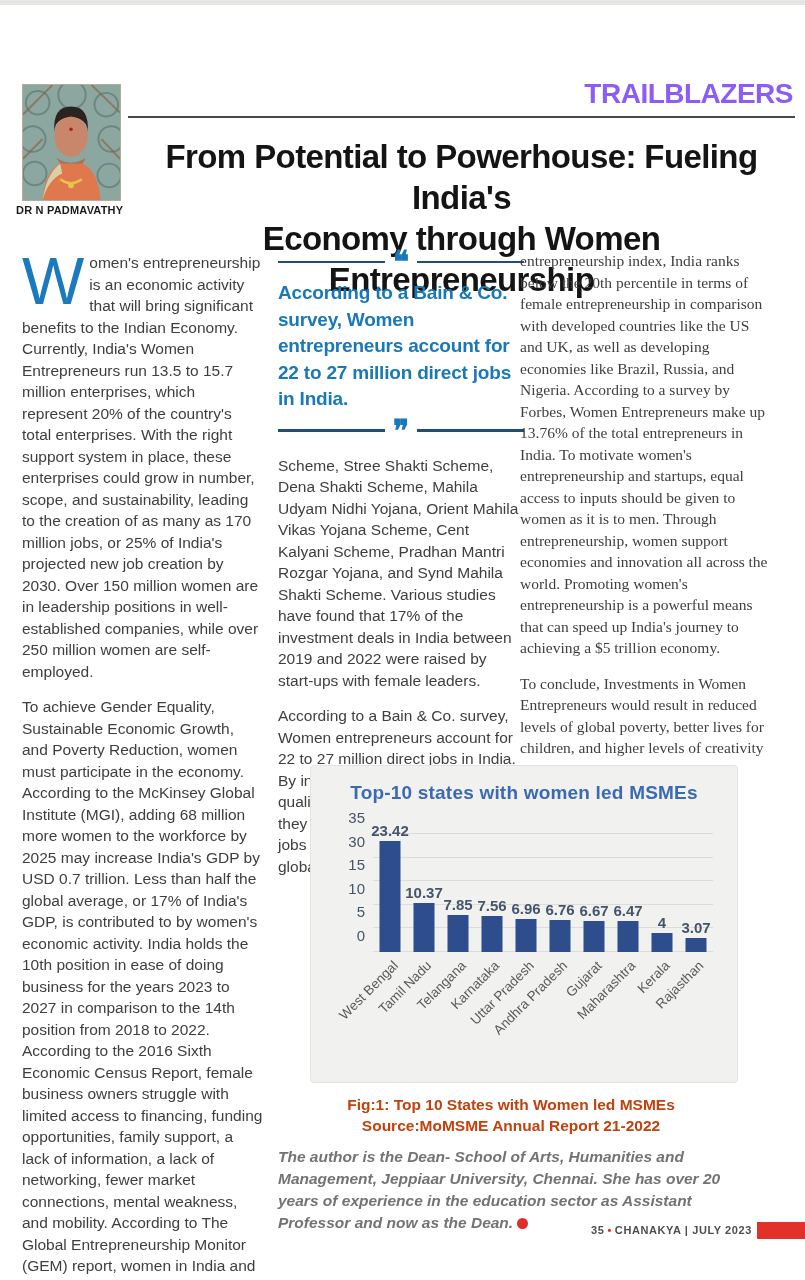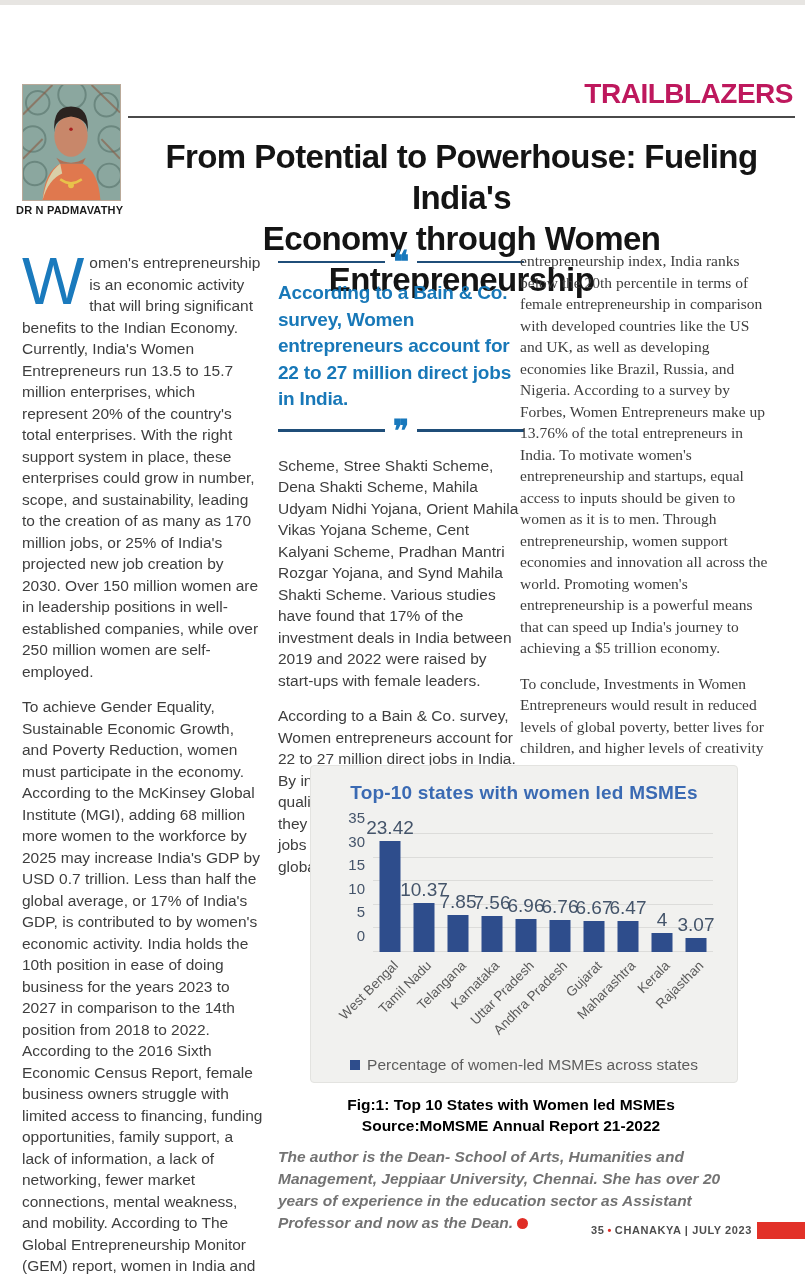--- a/index.html
+++ b/index.html
@@ -6,21 +6,21 @@
   html,body { background:#ffffff; }
   body { font-family:"Liberation Sans", sans-serif; width:805px; height:1280px; position:relative; overflow:hidden; }
 
   .page { position:absolute; inset:0; background:#ffffff; }
   .top-strip { position:absolute; left:0; top:0; width:805px; height:5px; background:#e7e5e2; }
 
   
   .photo { position:absolute; left:22px; top:84px; width:99px; height:117px; border:1px solid #b9a999; }
   .photo svg { display:block; width:100%; height:100%; }
   .photo-caption { position:absolute; left:16px; top:204px; width:112px; text-align:left; font-size:11px; font-weight:bold; color:#1b1b1b; letter-spacing:0.2px; }
-  .tag { position:absolute; right:12px; top:78px; font-size:28px; font-weight:bold; color:#be185d; letter-spacing:-0.5px; }
+  .tag { position:absolute; right:12px; top:78px; font-size:28px; font-weight:bold; color:#8b5cf6; letter-spacing:-0.5px; }
   .header-rule { position:absolute; left:128px; top:116px; width:667px; height:2px; background:#4a4a4a; }
   .title { position:absolute; left:128px; top:136px; width:667px; text-align:center; font-size:33px; font-weight:bold; color:#141414; line-height:41px; letter-spacing:-0.6px; }
 
   
   .col { position:absolute; font-size:15.5px; line-height:21.5px; color:#3e3e3e; text-align:left; }
   .col p { margin-bottom:14px; }
   .col1 { left:22px; top:252px; width:241px; }
   .col2 { left:278px; top:252px; width:246px; }
   .col3 { left:520px; top:250px; width:253px;font-family:Liberation Serif, serif; }
   .dropcap { float:left; font-size:66px; line-height:54px; font-weight:normal; color:#1a7abd; margin:2px 5px 0 0; }
@@ -34,30 +34,30 @@
 
   
   .chart-card { position:absolute; left:310px; top:765px; width:428px; height:318px; background:#f1f1ef; border:1px solid #e3e3e0; border-radius:4px; padding:14px 16px 10px 16px; }
   .chart-title { text-align:center; font-size:19px; font-weight:bold; color:#3a6ab3; letter-spacing:0.2px; margin-top:2px; }
   .plot-wrap { position:relative; margin:30px 8px 0 46px; height:118px; }
   .gridline { position:absolute; left:0; right:0; height:1px; background:#dcdcda; }
   .ytick { position:absolute; left:-40px; width:32px; text-align:right; font-size:15px; color:#44546a; transform:translateY(-50%); }
   .slots { position:absolute; inset:0; display:flex; }
   .slot { flex:1; position:relative; }
   .bar { position:absolute; bottom:0; left:50%; transform:translateX(-50%); width:21px; background:#2e4d8c; }
-  .val { position:absolute; left:50%; transform:translateX(-50%); white-space:nowrap; font-size:19px; font-weight:normal; color:#44546a; }
+  .val { position:absolute; left:50%; transform:translateX(-50%); white-space:nowrap; font-size:15px; font-weight:bold; color:#44546a; }
   .xslot { position:absolute; top:0; height:100%; }
   .xlabel-area { position:relative; margin:4px 8px 0 46px; height:100px; }
   .xlabel { position:absolute; top:2px; right:50%; transform:rotate(-45deg); transform-origin:top right; white-space:nowrap; font-size:13.5px; color:#595959; }
   .legend { display:flex; align-items:center; justify-content:center; gap:7px; margin-top:0px; }
   .legend-swatch { width:10px; height:10px; background:#2e4d8c; }
   .legend-label { font-size:15.5px; color:#5c5c5c; }
 
   
-  .fig-caption { position:absolute; left:280px; top:1094px; width:462px; text-align:center; font-size:15.5px; font-weight:bold; color:#000000; line-height:21px; }
+  .fig-caption { position:absolute; left:280px; top:1094px; width:462px; text-align:center; font-size:15.5px; font-weight:bold; color:#c2410c; line-height:21px; }
   .bio { position:absolute; left:278px; top:1146px; width:470px; font-size:15.5px; font-weight:bold; font-style:italic; color:#737373; line-height:22px; }
   .end-dot { display:inline-block; width:11px; height:11px; border-radius:50%; background:#e02d26; margin-left:4px; vertical-align:-1px; }
   .footer { position:absolute; right:53px; top:1224px; font-size:11px; font-weight:bold; color:#4d4d4d; letter-spacing:0.6px; }
   .footer .bullet { color:#e02d26; margin:0 3px; }
   .footer-block { position:absolute; right:0; top:1222px; width:48px; height:17px; background:#e23128; }
 </style>
 </head>
 <body>
 
 <div class="page">
@@ -208,24 +208,20 @@
         <div class="xslot" style="left: 70%; width: 10%;">
           <div class="xlabel">Maharashtra</div>
         </div>
         <div class="xslot" style="left: 80%; width: 10%;">
           <div class="xlabel">Kerala</div>
         </div>
         <div class="xslot" style="left: 90%; width: 10%;">
           <div class="xlabel">Rajasthan</div>
         </div>
       </div>
-    <div class="legend">
-      <span class="legend-swatch"></span>
-      <span class="legend-label">Percentage of women-led MSMEs across states</span>
-    </div>
   </div>
 
   <div class="fig-caption">
     <div>Fig:1: Top 10 States with Women led MSMEs</div>
     <div>Source:MoMSME Annual Report 21-2022</div>
   </div>
 
   <div class="bio"><span>The author is the Dean- School of Arts, Humanities and Management, Jeppiaar University, Chennai. She has over 20 years of experience in the education sector as Assistant Professor and now as the Dean.</span><span class="end-dot"></span></div>
 
   <div class="footer">

